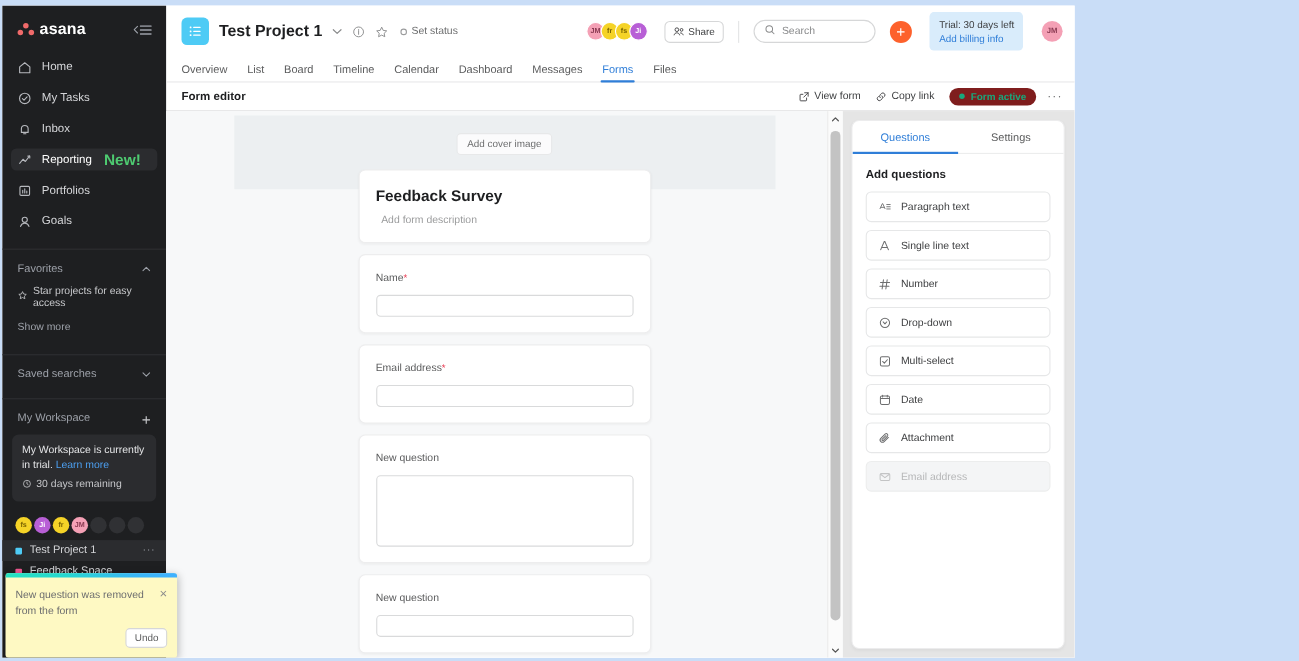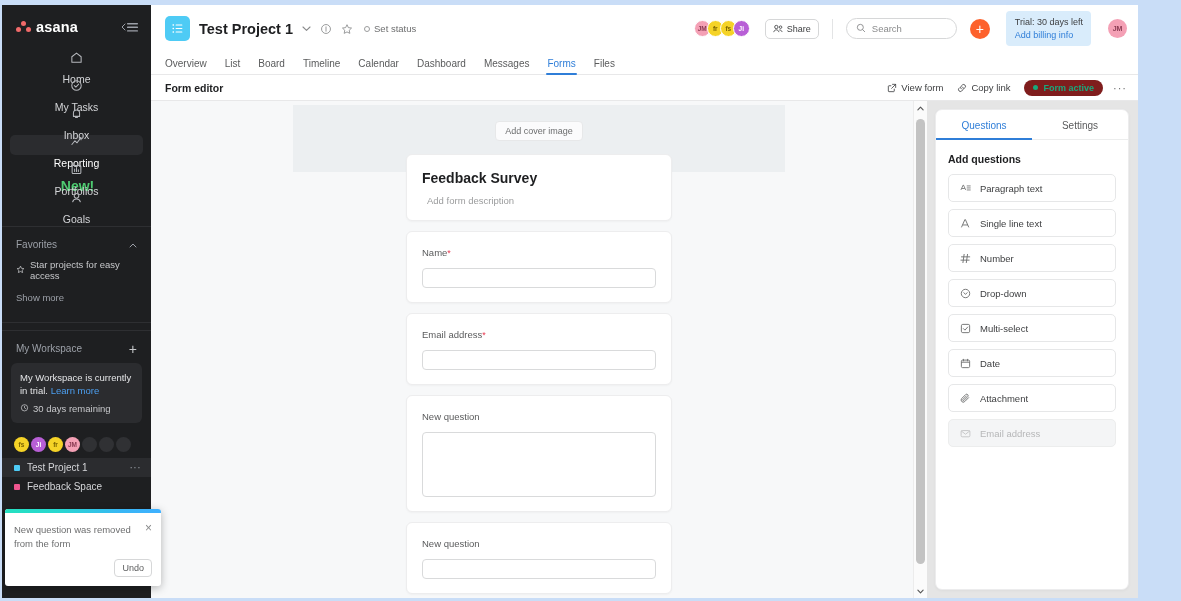--- a/index.html
+++ b/index.html
@@ -4,21 +4,21 @@
 <style>
   * { box-sizing: border-box; margin: 0; padding: 0; }
   html, body {
     width: 1181px; height: 601px;
     font-family: "Liberation Sans", sans-serif;
     background: #c9ddf7;
     overflow: hidden;
   }
   .viewport {
     position: absolute; left: 2px; top: 5px;
-    width: 1136px; height: 593px;
+    width: 975px; height: 593px;
     background: #ffffff;
     display: flex;
     overflow: hidden;
   }
 
   
   .sidebar {
     width: 149px; flex: 0 0 149px;
     background: #1e1f21;
     color: #c7c8cb;
@@ -44,21 +44,20 @@
   }
   .collapse { display: flex; align-items: center; gap: 1px; color: #9ca0a8; }
   .collapse svg { display: block; }
 
   .nav { padding: 0 8px; }
   .nav-item {
     display: flex; align-items: center; gap: 9px;
     height: 20px; padding: 0 6px; margin-bottom: 8px;
     border-radius: 5px; font-size: 10.5px; color: #d4d5d8;
     cursor: pointer;
-    flex-direction: column;
   }
   .nav-item.active { background: #2b2c2f; color: #fff; }
   .nav-item .ico { width: 13px; height: 13px; flex: 0 0 13px; color: #b6b8bd; }
   .nav-item .ico svg { display: block; width: 13px; height: 13px; }
   .badge-new { color: #4ecb71; font-size: 14px; font-weight: 700; margin-left: 2px; }
 
   .sb-divider { height: 1px; background: #2e2f32; margin: 7px 0 0 0; }
 
   .sect-head {
     display: flex; align-items: center; justify-content: space-between;
@@ -98,22 +97,22 @@
     display: flex; align-items: center; gap: 7px;
     height: 19px; padding: 0 10px 0 12px; font-size: 10px; color: #d4d5d8;
     cursor: pointer; position: relative;
   }
   .proj-item.active { background: #2b2c2f; }
   .proj-dot { width: 6px; height: 6px; border-radius: 1px; flex: 0 0 6px; }
   .proj-more { margin-left: auto; color: #9ca0a8; font-size: 10px; letter-spacing: .5px; }
 
   
   .toast {
-    position: absolute; left: 3px; bottom: 12px; width: 156px;
-    background: #ffffff; border-radius: 3px;
+    position: absolute; left: 3px; bottom: 0; width: 156px;
+    background: #fef9c3; border-radius: 3px;
     box-shadow: 0 2px 8px rgba(0,0,0,.28);
     overflow: hidden; z-index: 40;
   }
   .toast-bar {
     height: 4px; width: 100%;
     background: linear-gradient(90deg, #25e0c0 0%, #27d7d0 35%, #38b6f5 75%, #3fb0ff 100%);
   }
   .toast-body { padding: 10px 9px 8px 9px; display: flex; }
   .toast-text { font-size: 9.5px; line-height: 1.45; color: #6d6e6f; flex: 1; }
   .toast-x { color: #8a8b8c; font-size: 12px; line-height: 10px; cursor: pointer; padding-left: 6px; }
@@ -392,20 +391,28 @@
         <svg width="9" height="9" viewBox="0 0 12 12" fill="none">
             <path d="M6 1.5l1.35 2.9 3.15.4-2.3 2.2.6 3.1L6 8.6 3.2 10.1l.6-3.1L1.5 4.8l3.15-.4L6 1.5z" stroke="currentColor" stroke-width="1"></path>
           </svg>
       </span>
       <span>Star projects for easy access</span>
     </div>
     <div class="sb-showmore">Show more</div>
 
     <div class="sb-divider"></div>
 
+    <div class="sect-head">
+      <span>Saved searches</span>
+      <span class="chev">
+        <svg width="8" height="5" viewBox="0 0 8 5" fill="none">
+            <path d="M1 1l3 3 3-3" stroke="currentColor" stroke-width="1" stroke-linecap="round" stroke-linejoin="round"></path>
+          </svg>
+      </span>
+    </div>
 
     <div class="sb-divider"></div>
 
     <div class="sect-head">
       <span>My Workspace</span>
       <span class="plus-btn">+</span>
     </div>
 
     <div class="trial-card">
       <span>My Workspace is currently in trial.</span>

